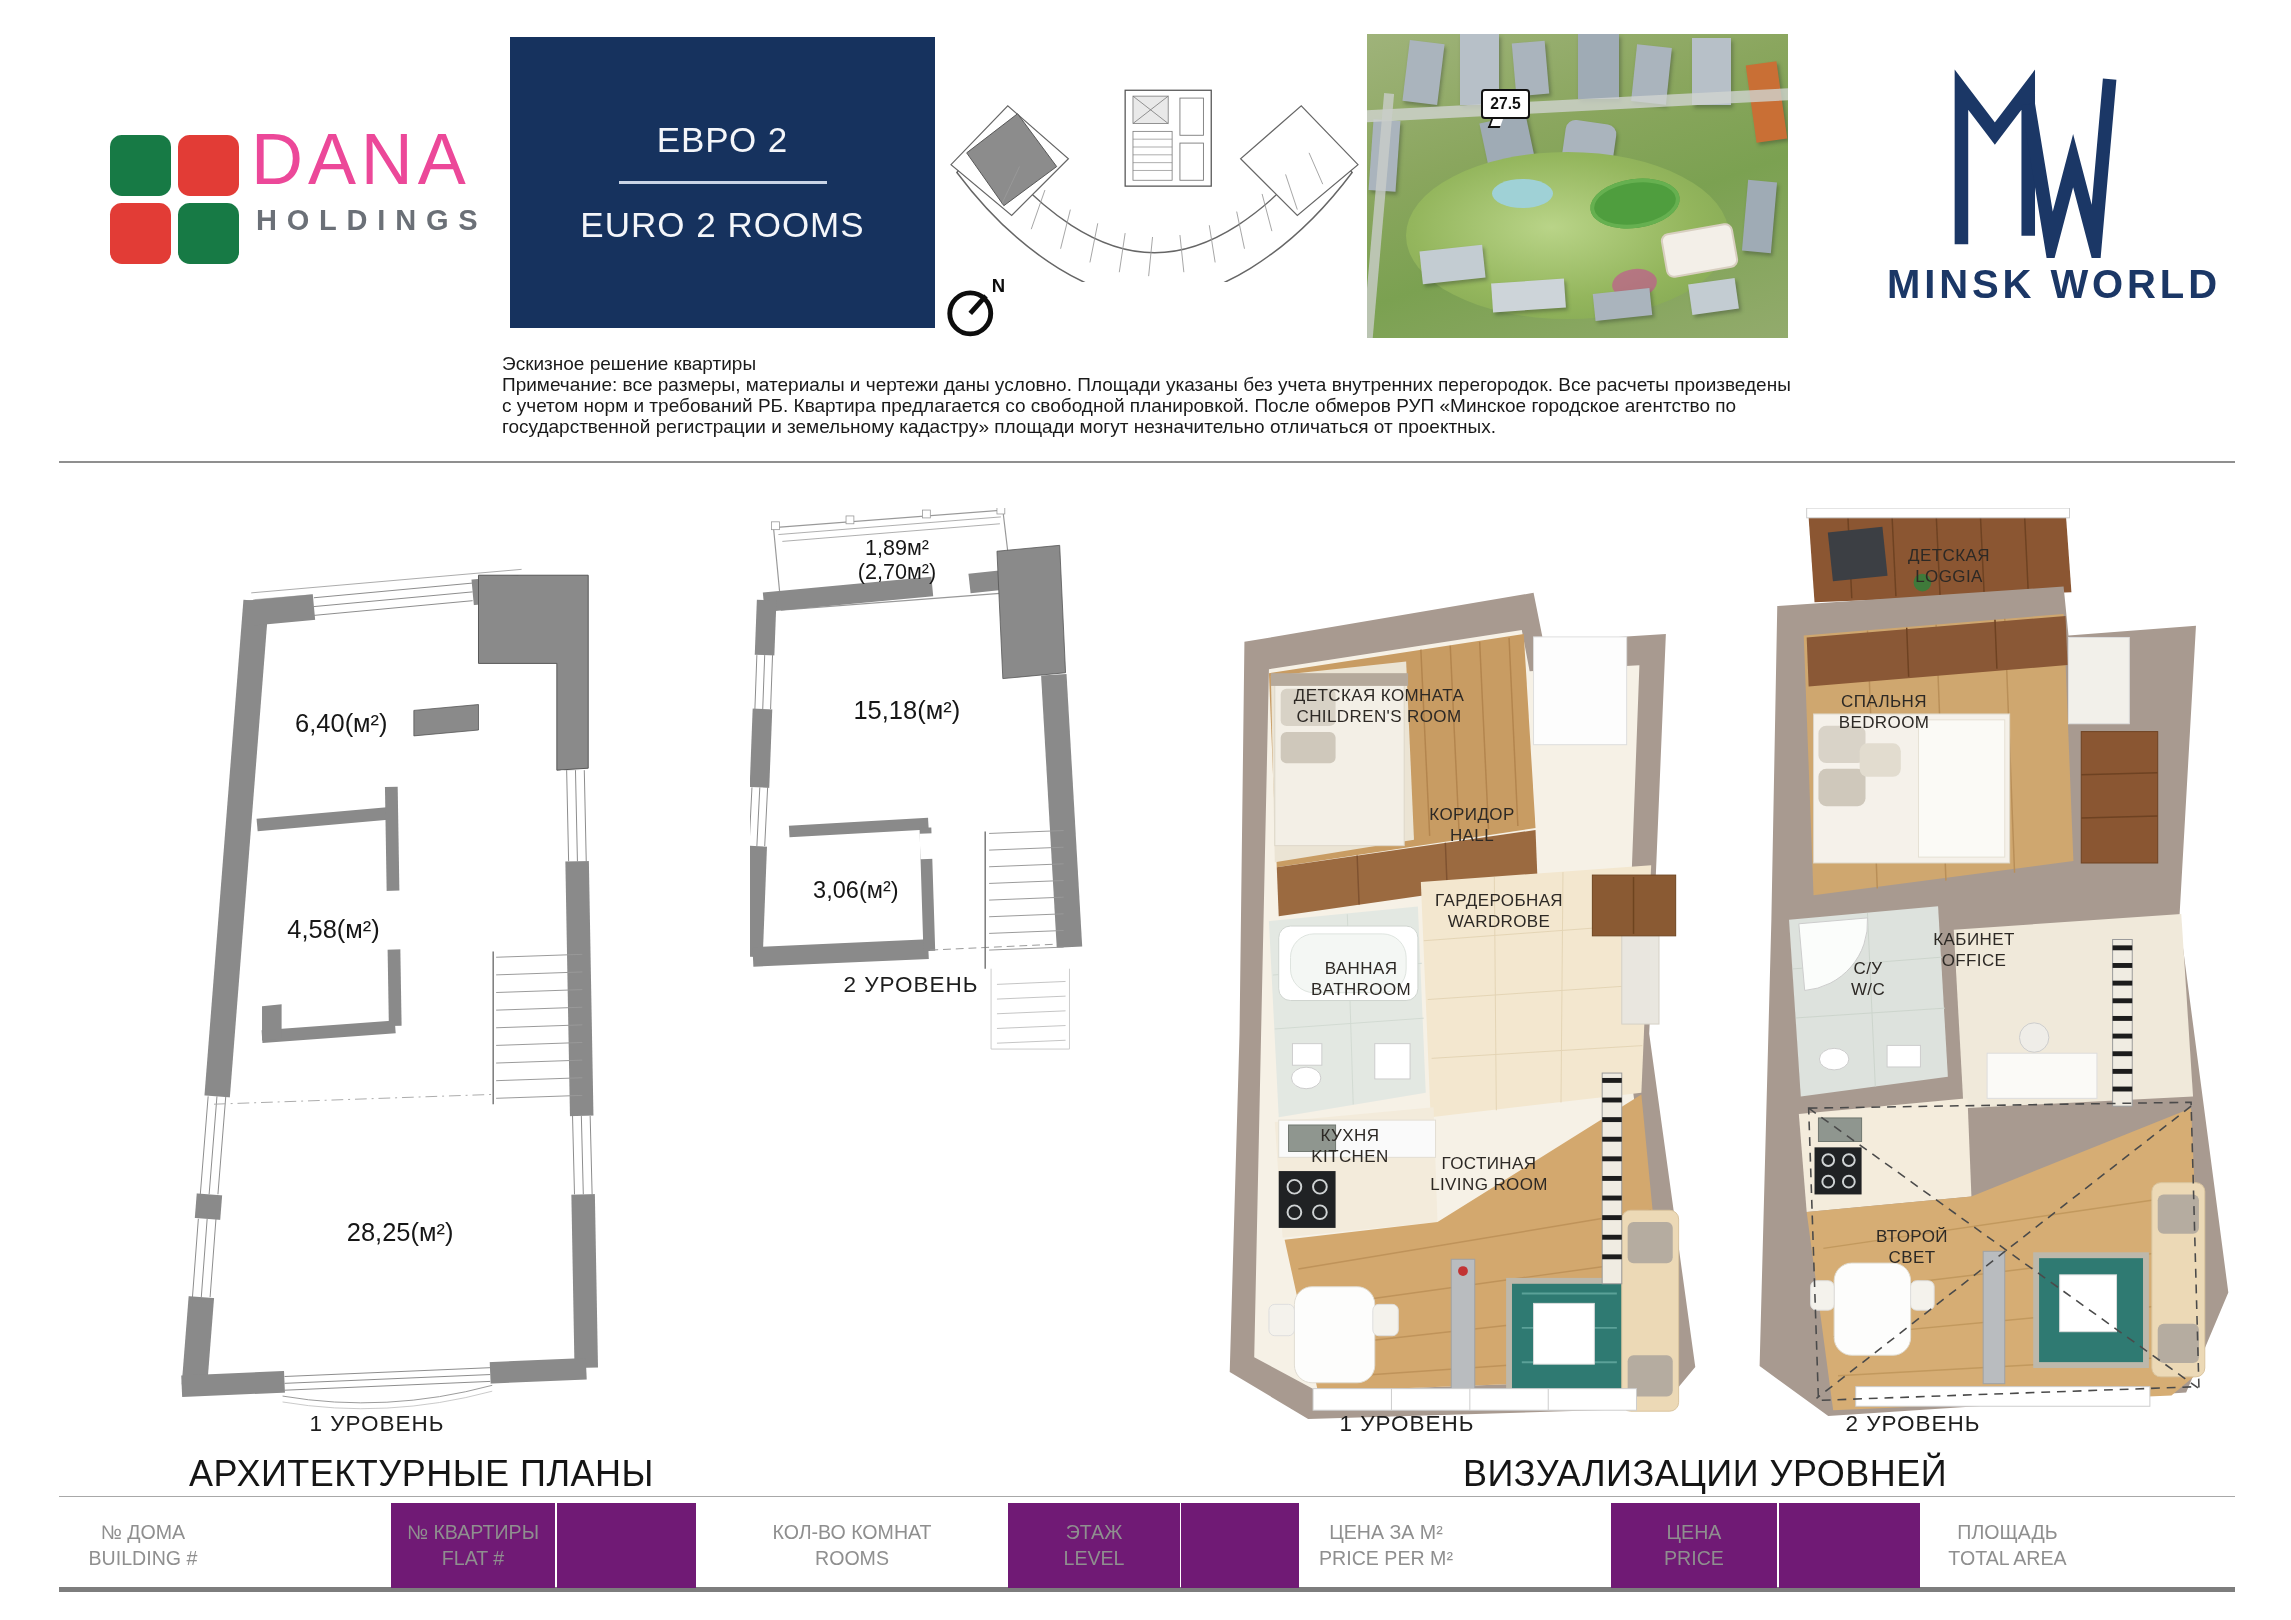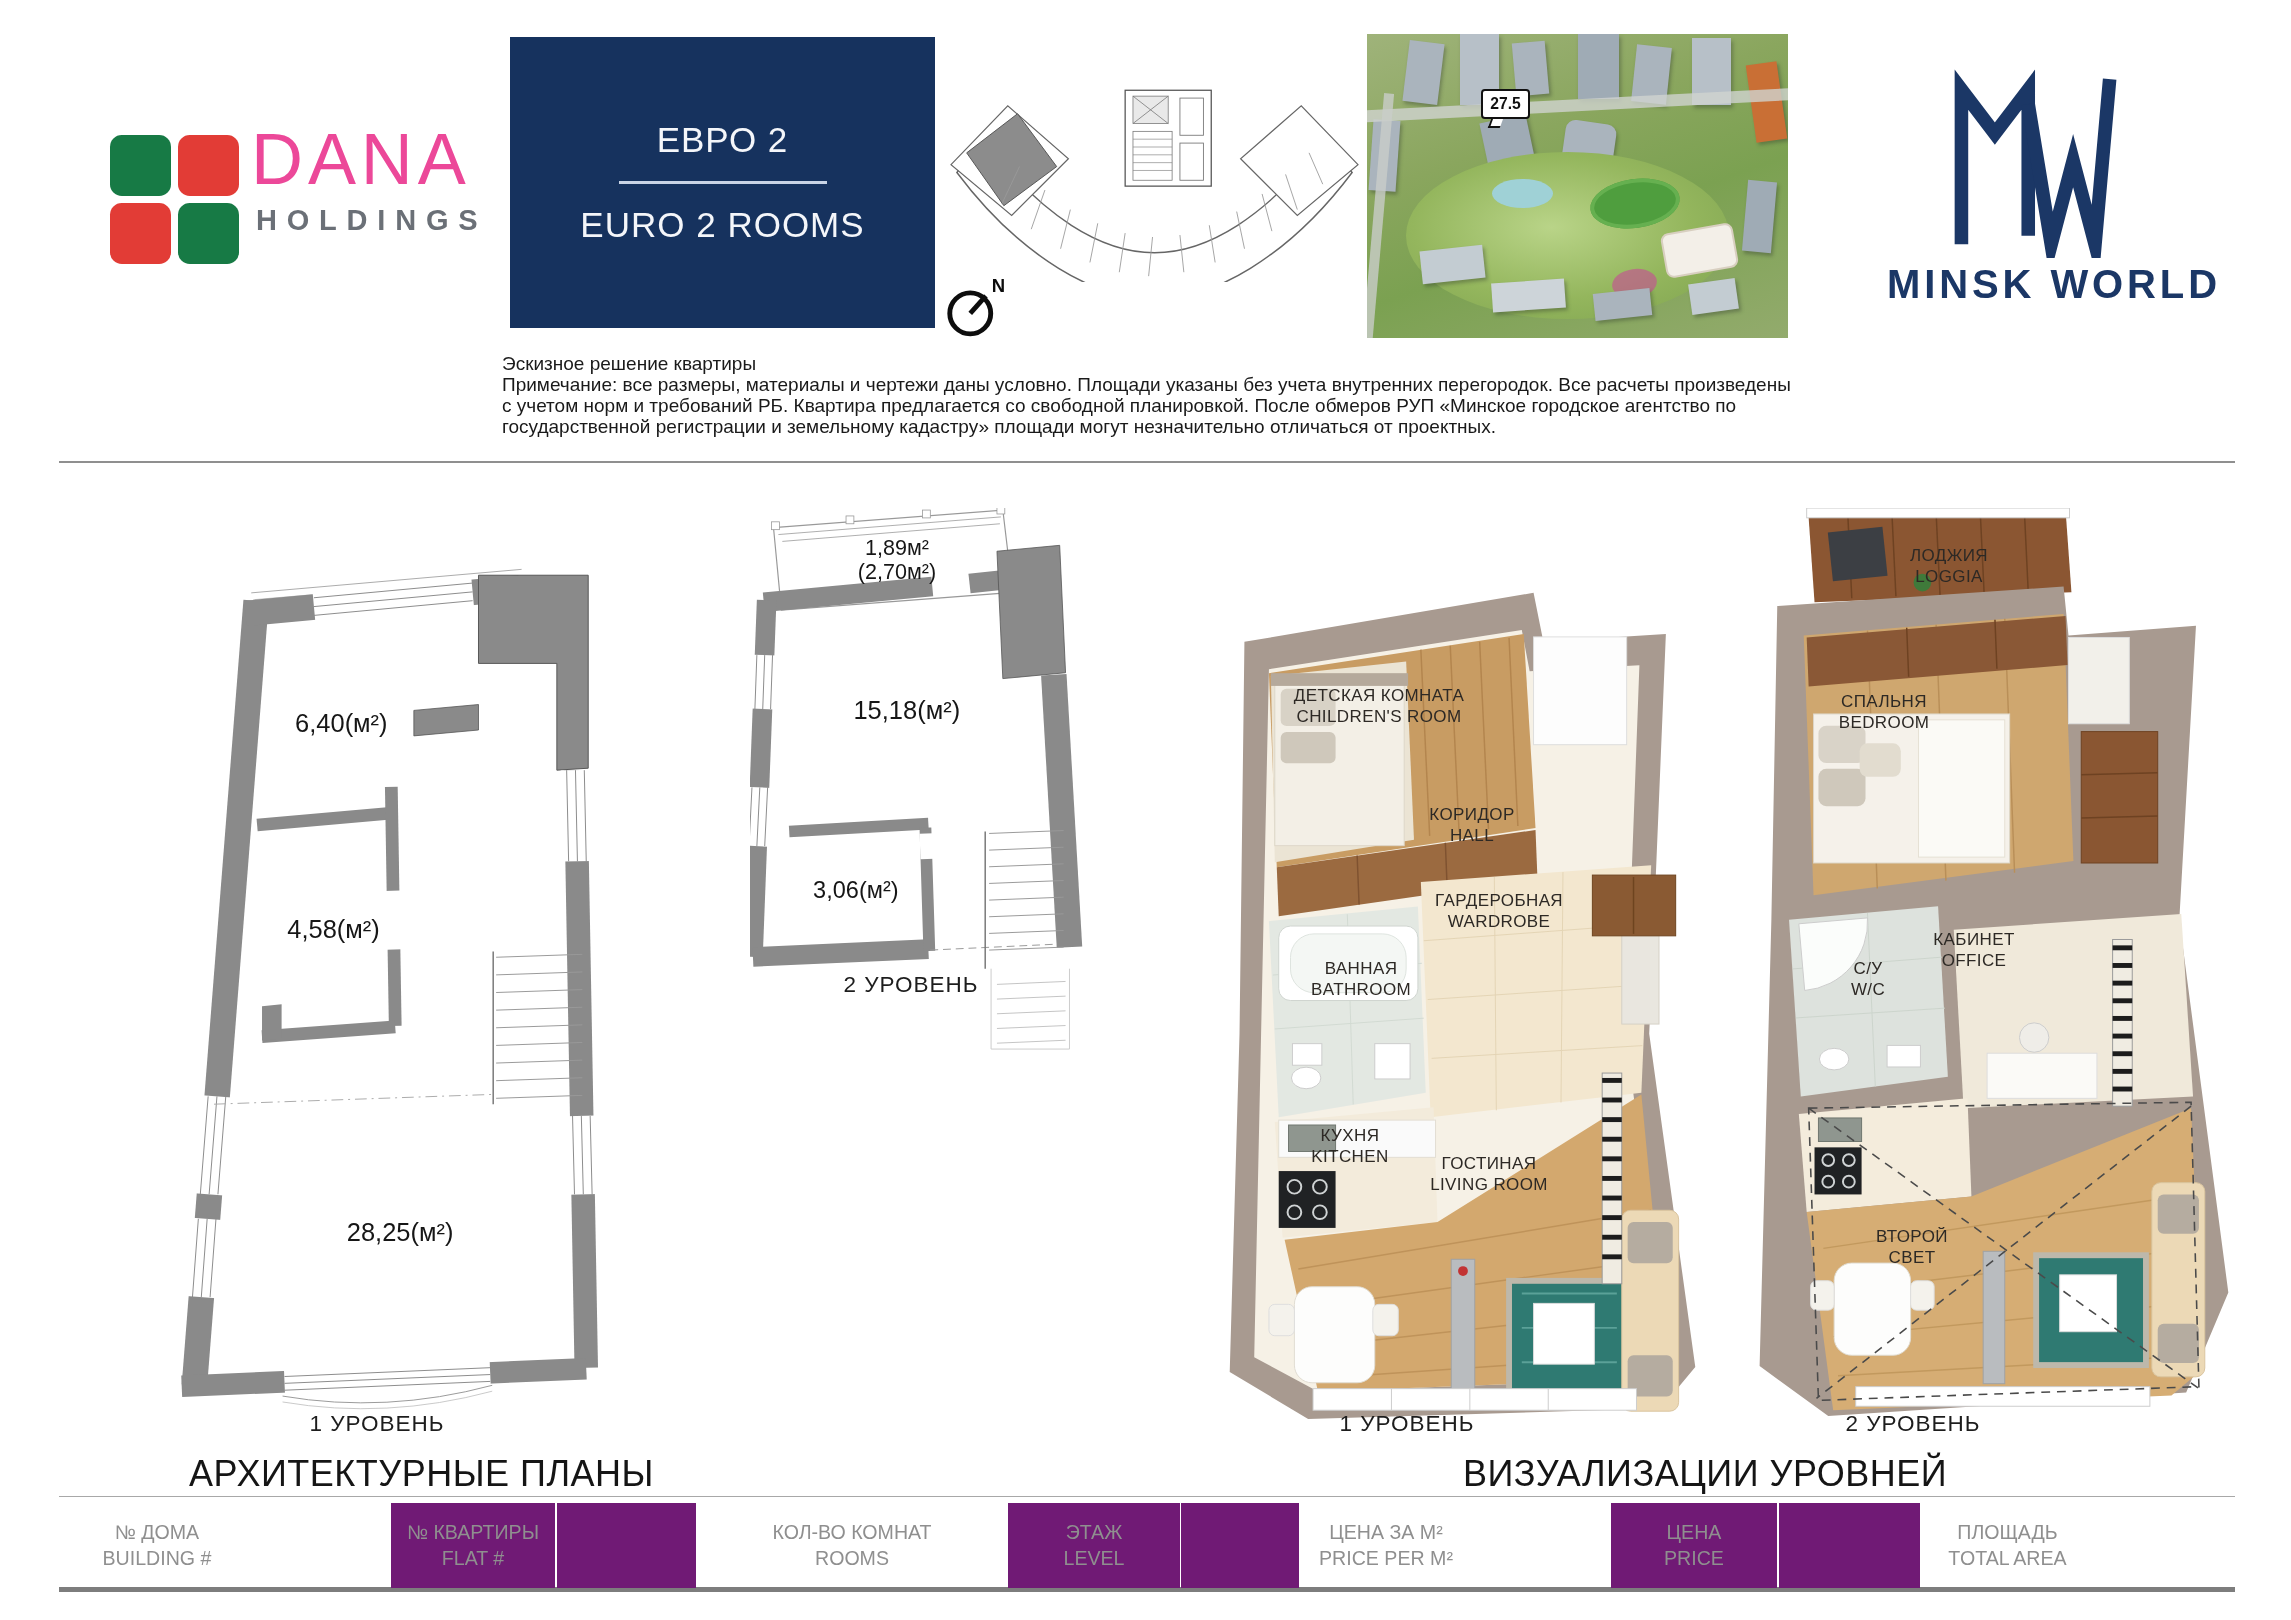--- a/index.html
+++ b/index.html
@@ -507,21 +507,21 @@
         <rect x="174" y="788" width="24" height="30" rx="6" fill="#f4f2ec" stroke="#ddd"></rect>
         <rect x="118" y="896" width="300" height="20" fill="#fff" stroke="#ccc"></rect>
         <g stroke="#4a4a4a" stroke-width="1.6" stroke-dasharray="9 7" fill="none">
           <line x1="70" y1="612" x2="468" y2="898"></line>
           <line x1="460" y1="610" x2="78" y2="908"></line>
           <polygon points="70,612 460,606 468,896 80,910"></polygon>
         </g>
       </g>
     </svg>
     <div class="room-lbl" style="left:209px;top:59px">
-      <div>ЛОДЖИЯ</div>
+      <div>ДЕТСКАЯ</div>
       <div>LOGGIA</div>
     </div>
     <div class="room-lbl" style="left:144px;top:205px">
       <div>СПАЛЬНЯ</div>
       <div>BEDROOM</div>
     </div>
     <div class="room-lbl" style="left:128px;top:472px">
       <div>С/У</div>
       <div>W/C</div>
     </div>
@@ -535,21 +535,21 @@
     </div>
   </div>
   <div class="cap" style="left:1913px;top:1411px">2 УРОВЕНЬ</div>
 
   <div class="section-title" style="left:1313px;top:1453px;width:784px">ВИЗУАЛИЗАЦИИ УРОВНЕЙ</div>
 
 
   <div class="f-thin"></div>
   <div class="f-thick"></div>
 
-  <div class="fcell" style="left:59px;width:196px">
+  <div class="fcell" style="left:45px;width:196px">
     <div>№ ДОМА</div>
     <div>BUILDING #</div>
   </div>
   <div class="fcell fgray" style="left:391px;width:164px">
     <div>№ КВАРТИРЫ</div>
     <div>FLAT #</div>
   </div>
   <div class="fcell fgray" style="left:557px;width:139px"></div>
   <div class="fcell" style="left:698px;width:308px">
     <div>КОЛ-ВО КОМНАТ</div>

